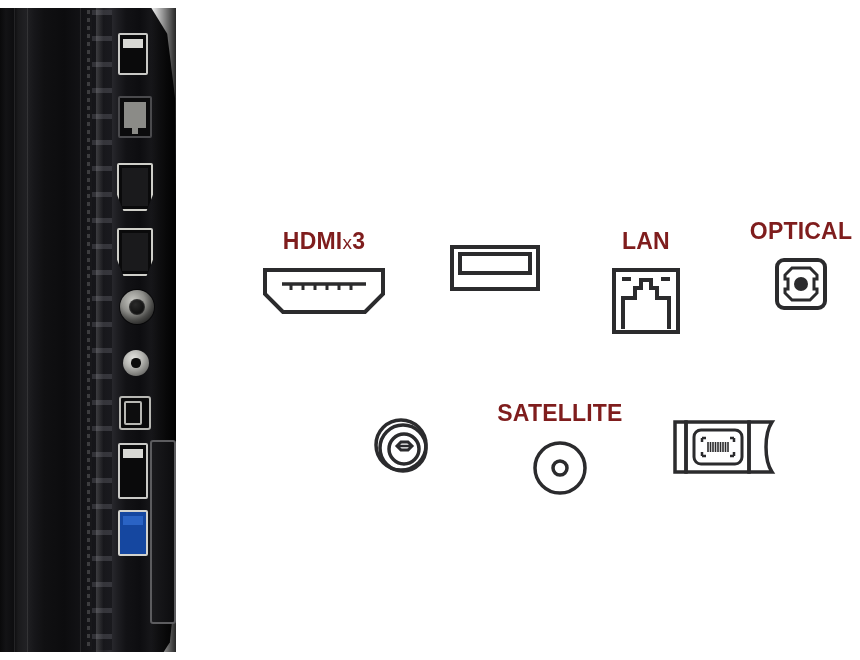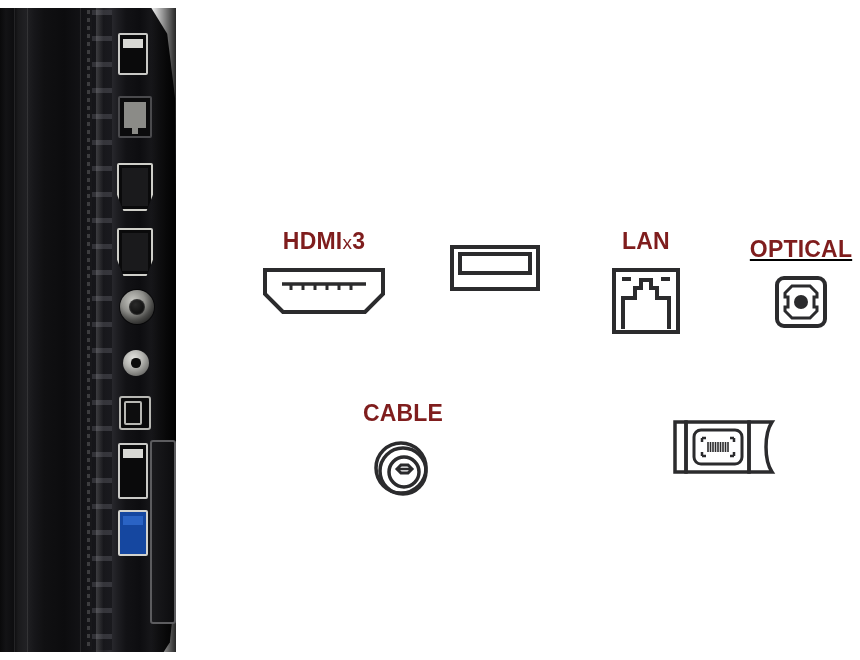--- a/index.html
+++ b/index.html
@@ -307,48 +307,56 @@
     <div class="spec-icon">
       <svg width="70" height="68" viewBox="0 0 70 68" aria-hidden="true">
         <rect x="3" y="3" width="64" height="62" fill="none" stroke="#2b2b2d" stroke-width="4"></rect>
         <path d="M12 62 V31 H24 V21 H30 V13 H40 V21 H46 V31 H58 V62" fill="none" stroke="#2b2b2d" stroke-width="4" stroke-linejoin="miter"></path>
         <line x1="11" y1="12" x2="20" y2="12" stroke="#2b2b2d" stroke-width="4"></line>
         <line x1="50" y1="12" x2="59" y2="12" stroke="#2b2b2d" stroke-width="4"></line>
       </svg>
     </div>
   </div>
 
-  <div class="spec" style="left:742px; top:238px; width:118px;text-decoration:underline;">
+  <div class="spec" style="left:742px; top:220px; width:118px;">
     <div class="spec-label">
       <span>OPTICAL</span><span class="mult"></span><span class="cnt"></span>
     </div>
     <div class="spec-icon">
       <svg width="54" height="54" viewBox="0 0 54 54" aria-hidden="true">
         <rect x="3" y="3" width="48" height="48" rx="7" ry="7" fill="none" stroke="#2b2b2d" stroke-width="4"></rect>
         <path d="M18 11 H36 L43 18 V22 H40 V32 H43 V36 L36 43 H18 L11 36 V32 H14 V22 H11 V18 Z" fill="none" stroke="#2b2b2d" stroke-width="3"></path>
         <circle cx="27" cy="27" r="7" fill="#2b2b2d"></circle>
       </svg>
     </div>
   </div>
 
   <div class="spec" style="left:348px; top:402px; width:110px;">
-    <div class="spec-label">
-      <span>CABLE</span><span class="mult"></span><span class="cnt"></span>
-    </div>
     <div class="spec-icon">
       <svg width="62" height="62" viewBox="0 0 62 62" aria-hidden="true">
         <circle cx="29" cy="29" r="25" fill="none" stroke="#2b2b2d" stroke-width="3.5"></circle>
         <circle cx="31" cy="32" r="23" fill="none" stroke="#2b2b2d" stroke-width="3.5"></circle>
         <circle cx="32" cy="33" r="15" fill="none" stroke="#2b2b2d" stroke-width="3.5"></circle>
         <path d="M25 30 L29 26 H36 L40 30 L36 34 H29 Z" fill="none" stroke="#2b2b2d" stroke-width="3"></path>
         <line x1="25" y1="30" x2="40" y2="30" stroke="#2b2b2d" stroke-width="2.5"></line>
       </svg>
     </div>
   </div>
 
+  <div class="spec" style="left:490px; top:402px; width:140px;">
+    <div class="spec-label">
+      <span>SATELLITE</span><span class="mult"></span><span class="cnt"></span>
+    </div>
+    <div class="spec-icon">
+      <svg width="58" height="58" viewBox="0 0 58 58" aria-hidden="true">
+        <circle cx="29" cy="29" r="25" fill="none" stroke="#2b2b2d" stroke-width="3.5"></circle>
+        <circle cx="29" cy="29" r="7" fill="none" stroke="#2b2b2d" stroke-width="3.5"></circle>
+      </svg>
+    </div>
+  </div>
 
   <div class="spec" style="left:660px; top:402px; width:130px;">
     <div class="spec-icon">
       <svg width="106" height="62" viewBox="0 0 106 62" aria-hidden="true">
 
         <rect x="3" y="6" width="11" height="50" fill="none" stroke="#2b2b2d" stroke-width="3.5"></rect>
 
         <rect x="14" y="6" width="63" height="50" fill="none" stroke="#2b2b2d" stroke-width="3.5"></rect>
 
         <path d="M77 6 H100 C92 18 92 44 100 56 H77 Z" fill="none" stroke="#2b2b2d" stroke-width="3.5" stroke-linejoin="miter"></path>

